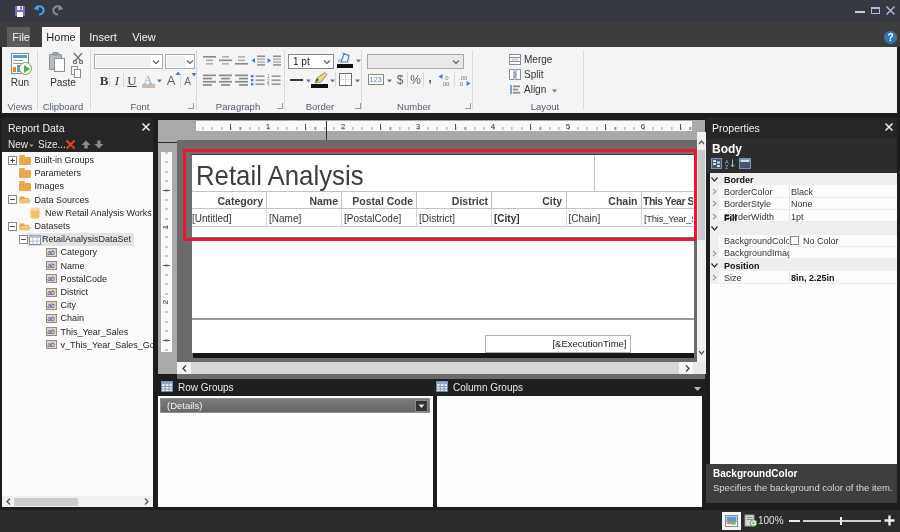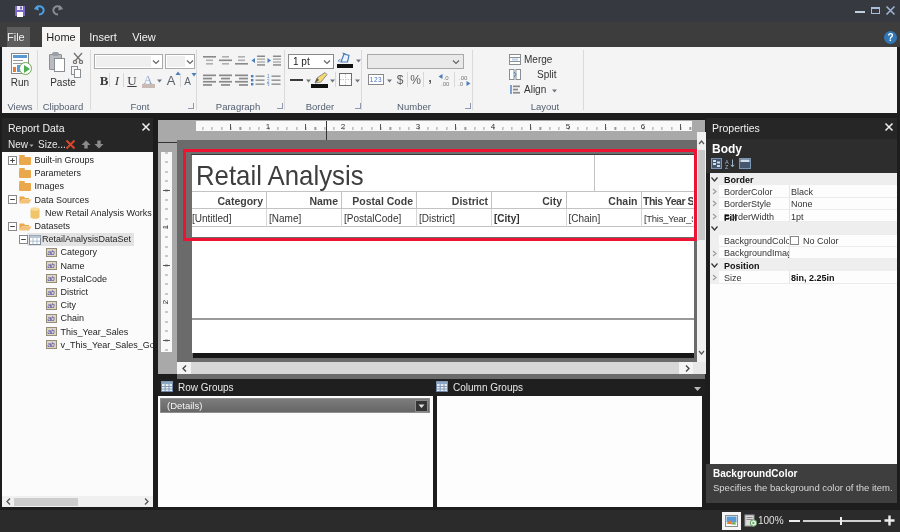--- a/index.html
+++ b/index.html
@@ -33,21 +33,21 @@
     </div>
 <div class="a" style="left:855px;top:11px;width:10px;height:2px;background:#c3cfdf;"></div>
 <div class="a" style="left:871px;top:7px;width:9px;height:7px;border:1px solid #aabdd8;border-top:2.5px solid #aabdd8;"></div>
 <div class="a" style="left:885px;top:5px;width:11px;height:11px;">
 <svg width="11" height="11">
         <path d="M1.5 1.5 L9.5 9.5 M9.5 1.5 L1.5 9.5" stroke="#9fb4d4" stroke-width="1.6"></path>
       </svg>
     </div>
 
 <div class="a" style="left:0;top:22px;width:900px;height:25px;background:#3d3d3d;"></div>
-<div class="a" style="left:7px;top:27px;width:23px;height:20px;background:#5d5d5d;color:#f2f2f2;font-size:11px;text-align:left;line-height:20px;">File</div>
+<div class="a" style="left:7px;top:27px;width:23px;height:20px;background:#5d5d5d;color:#f2f2f2;font-size:11px;text-align:right;line-height:20px;">File</div>
 <div class="a" style="left:42px;top:27px;width:38px;height:21px;background:#f6f5f4;color:#1f1f1f;font-size:11px;text-align:center;line-height:21px;">Home</div>
 <div class="a" style="left:86px;top:27px;width:34px;height:20px;color:#f2f2f2;font-size:11px;text-align:center;line-height:20px;">Insert</div>
 <div class="a" style="left:129px;top:27px;width:30px;height:20px;color:#f2f2f2;font-size:11px;text-align:center;line-height:20px;">View</div>
 <div class="a" style="left:884px;top:31px;width:13px;height:13px;border-radius:50%;background:#3077b5;color:#fff;font-size:10px;font-weight:bold;text-align:center;line-height:13px;">?</div>
 
 <div class="a" style="left:2px;top:47px;width:895px;height:66px;background:#f4f4f4;"></div>
 <div class="a" style="left:37px;top:50px;width:1px;height:60px;background:#dadada;"></div>
 <div class="a" style="left:90px;top:50px;width:1px;height:60px;background:#dadada;"></div>
 <div class="a" style="left:196px;top:50px;width:1px;height:60px;background:#dadada;"></div>
 <div class="a" style="left:284px;top:50px;width:1px;height:60px;background:#dadada;"></div>
@@ -309,21 +309,21 @@
       </svg>
     </div>
 <div class="a" style="left:524px;top:54px;font-size:10px;color:#333;">Merge</div>
 <div class="a" style="left:509px;top:69px;width:12px;height:11px;">
       <svg width="12" height="11">
         <rect x="0.5" y="0.5" width="4.5" height="10" fill="#fff" stroke="#8a8f94"></rect>
         <rect x="7" y="0.5" width="4.5" height="10" fill="#fff" stroke="#8a8f94"></rect>
         <path d="M5 3 L7 5.5 L5 8" fill="none" stroke="#4a7ebb" stroke-width="1"></path>
       </svg>
     </div>
-<div class="a" style="left:524px;top:69px;font-size:10px;color:#333;margin-left:13px;">Split</div>
+<div class="a" style="left:524px;top:69px;font-size:10px;color:#333;">Split</div>
 <div class="a" style="left:509px;top:84px;width:12px;height:11px;">
       <svg width="12" height="11">
         <path d="M2 1 L2 10" stroke="#4a7ebb" stroke-width="1.4"></path>
         <rect x="4" y="1.5" width="7" height="1.7" fill="#8a8a8a"></rect>
         <rect x="4" y="4.7" width="5" height="1.7" fill="#8a8a8a"></rect>
         <rect x="4" y="7.9" width="7" height="1.7" fill="#8a8a8a"></rect>
       </svg>
     </div>
 <div class="a" style="left:524px;top:84px;font-size:10px;color:#333;">Align</div>
 <div class="a" style="left:551px;top:88px;width:7px;height:6px;">
@@ -514,20 +514,21 @@
 <div class="a" style="left:2px;top:37.5px;width:7px;height:1px;background:#555;"></div>
 <div class="a" style="left:2px;top:112.5px;width:7px;height:1px;background:#555;"></div>
 <div class="a" style="left:2px;top:187.5px;width:7px;height:1px;background:#555;"></div>
 <div class="a" style="left:0px;top:70px;width:10px;height:10px;font-size:8px;color:#333;text-align:center;transform:rotate(-90deg);">1</div>
 <div class="a" style="left:0px;top:145px;width:10px;height:10px;font-size:8px;color:#333;text-align:center;transform:rotate(-90deg);">2</div>
 </div>
 
 <div class="a" style="left:192px;top:152px;width:502px;height:201px;background:#ffffff;"></div>
 
 <div class="a" style="left:192px;top:318px;width:502px;height:2px;background:#9a9a9a;"></div>
+<div class="a" style="left:484.5px;top:335px;width:146px;height:18px;background:#fff;border:1px solid #b0b0b0;font-size:9.5px;color:#222;text-align:right;line-height:16px;padding-right:3px;">[&amp;ExecutionTime]</div>
 <div class="a" style="left:193px;top:353px;width:501px;height:5px;background:#161616;"></div>
 
 <div class="a" style="left:183px;top:148.5px;width:514px;height:92px;background:#6e6e6e;border:3.3px solid #ee1233;"></div>
 <div class="a" style="left:191px;top:154px;width:503px;height:1.2px;background:#3a3a3a;"></div>
 <div class="a" style="left:191.5px;top:155px;width:502.2px;height:81.6px;background:#fff;"></div>
 
 <div class="a" style="left:191.5px;top:155px;width:502px;height:37px;border-bottom:1px solid #c3c3c3;"></div>
 <div class="a" style="left:594px;top:155px;width:1px;height:37px;background:#c3c3c3;"></div>
 <div class="a" style="left:196px;top:161px;font-size:28px;color:#3e3e3e;line-height:29px;transform:scaleX(0.92);transform-origin:0 0;">Retail Analysis</div>
 

